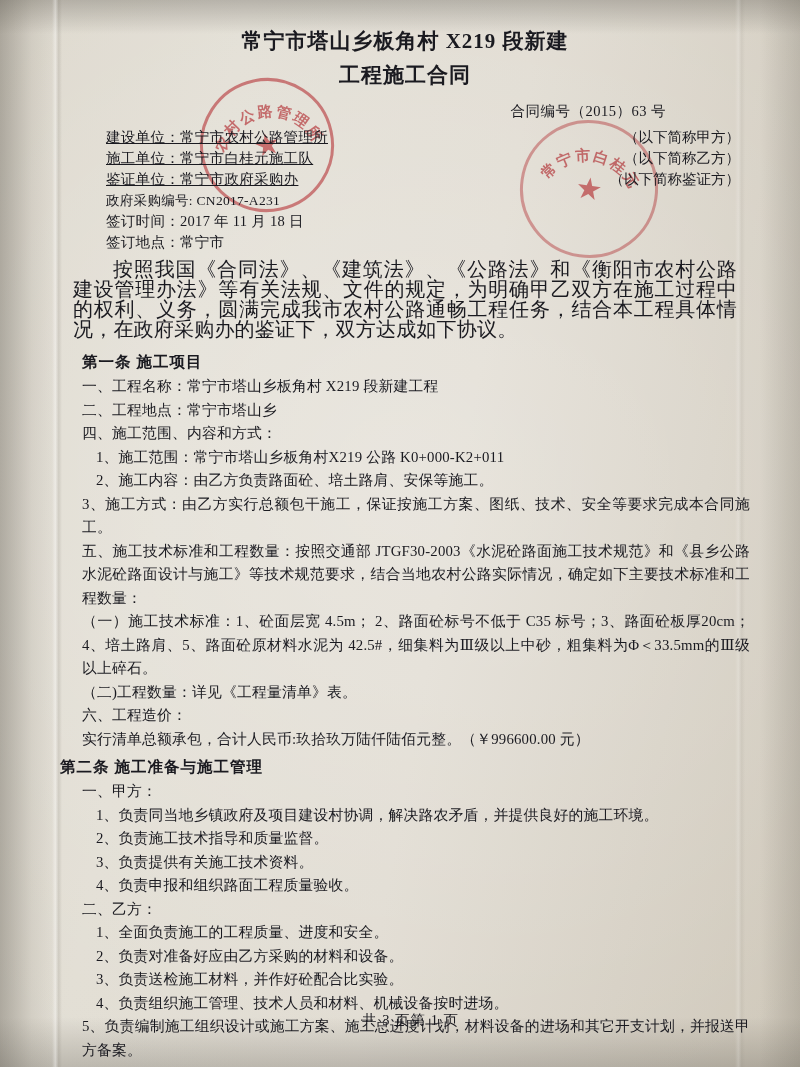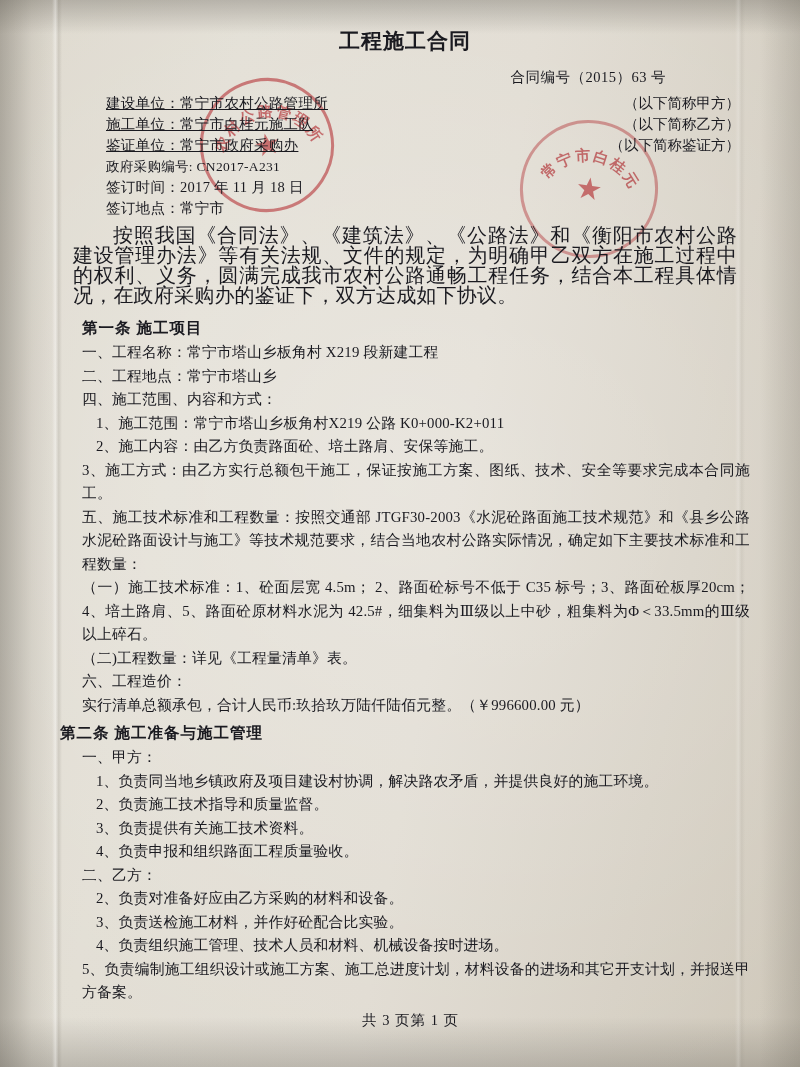--- a/index.html
+++ b/index.html
@@ -199,20 +199,21 @@
           <path id="arcpathB" d="M 20,72 A 48,48 0 0 1 112,72" fill="none"></path>
         </defs>
       <text><textPath href="#arcpathB" startOffset="8%">常宁市白桂元</textPath></text>
     </svg>
     <span class="star">★</span>
   </div>
 
   <div class="content">
 
     <div class="title">
+      <span>常宁市塔山乡板角村 X219 段新建</span>
       <span class="l2">工程施工合同</span>
     </div>
 
     <div class="contract-no">合同编号（2015）63 号</div>
 
     <div class="parties">
       <div class="party-row">
         <span class="k">建设单位：常宁市农村公路管理所</span>
         <span class="note">（以下简称甲方）</span>
       </div>
@@ -244,20 +245,21 @@
     <div class="item">六、工程造价：</div>
     <div class="item hang">实行清单总额承包，合计人民币:玖拾玖万陆仟陆佰元整。（￥996600.00 元）</div>
 
     <div class="sec-head flush">第二条    施工准备与施工管理</div>
     <div class="item">一、甲方：</div>
     <div class="item deep">1、负责同当地乡镇政府及项目建设村协调，解决路农矛盾，并提供良好的施工环境。</div>
     <div class="item deep">2、负责施工技术指导和质量监督。</div>
     <div class="item deep">3、负责提供有关施工技术资料。</div>
     <div class="item deep">4、负责申报和组织路面工程质量验收。</div>
     <div class="item">二、乙方：</div>
+    <div class="item deep">1、全面负责施工的工程质量、进度和安全。</div>
     <div class="item deep">2、负责对准备好应由乙方采购的材料和设备。</div>
     <div class="item deep">3、负责送检施工材料，并作好砼配合比实验。</div>
     <div class="item deep">4、负责组织施工管理、技术人员和材料、机械设备按时进场。</div>
     <div class="item hang">5、负责编制施工组织设计或施工方案、施工总进度计划，材料设备的进场和其它开支计划，并报送甲方备案。</div>
 
     <div class="footer">共 3 页第 1 页</div>
   </div>
 </div>
 
 </body></html>

